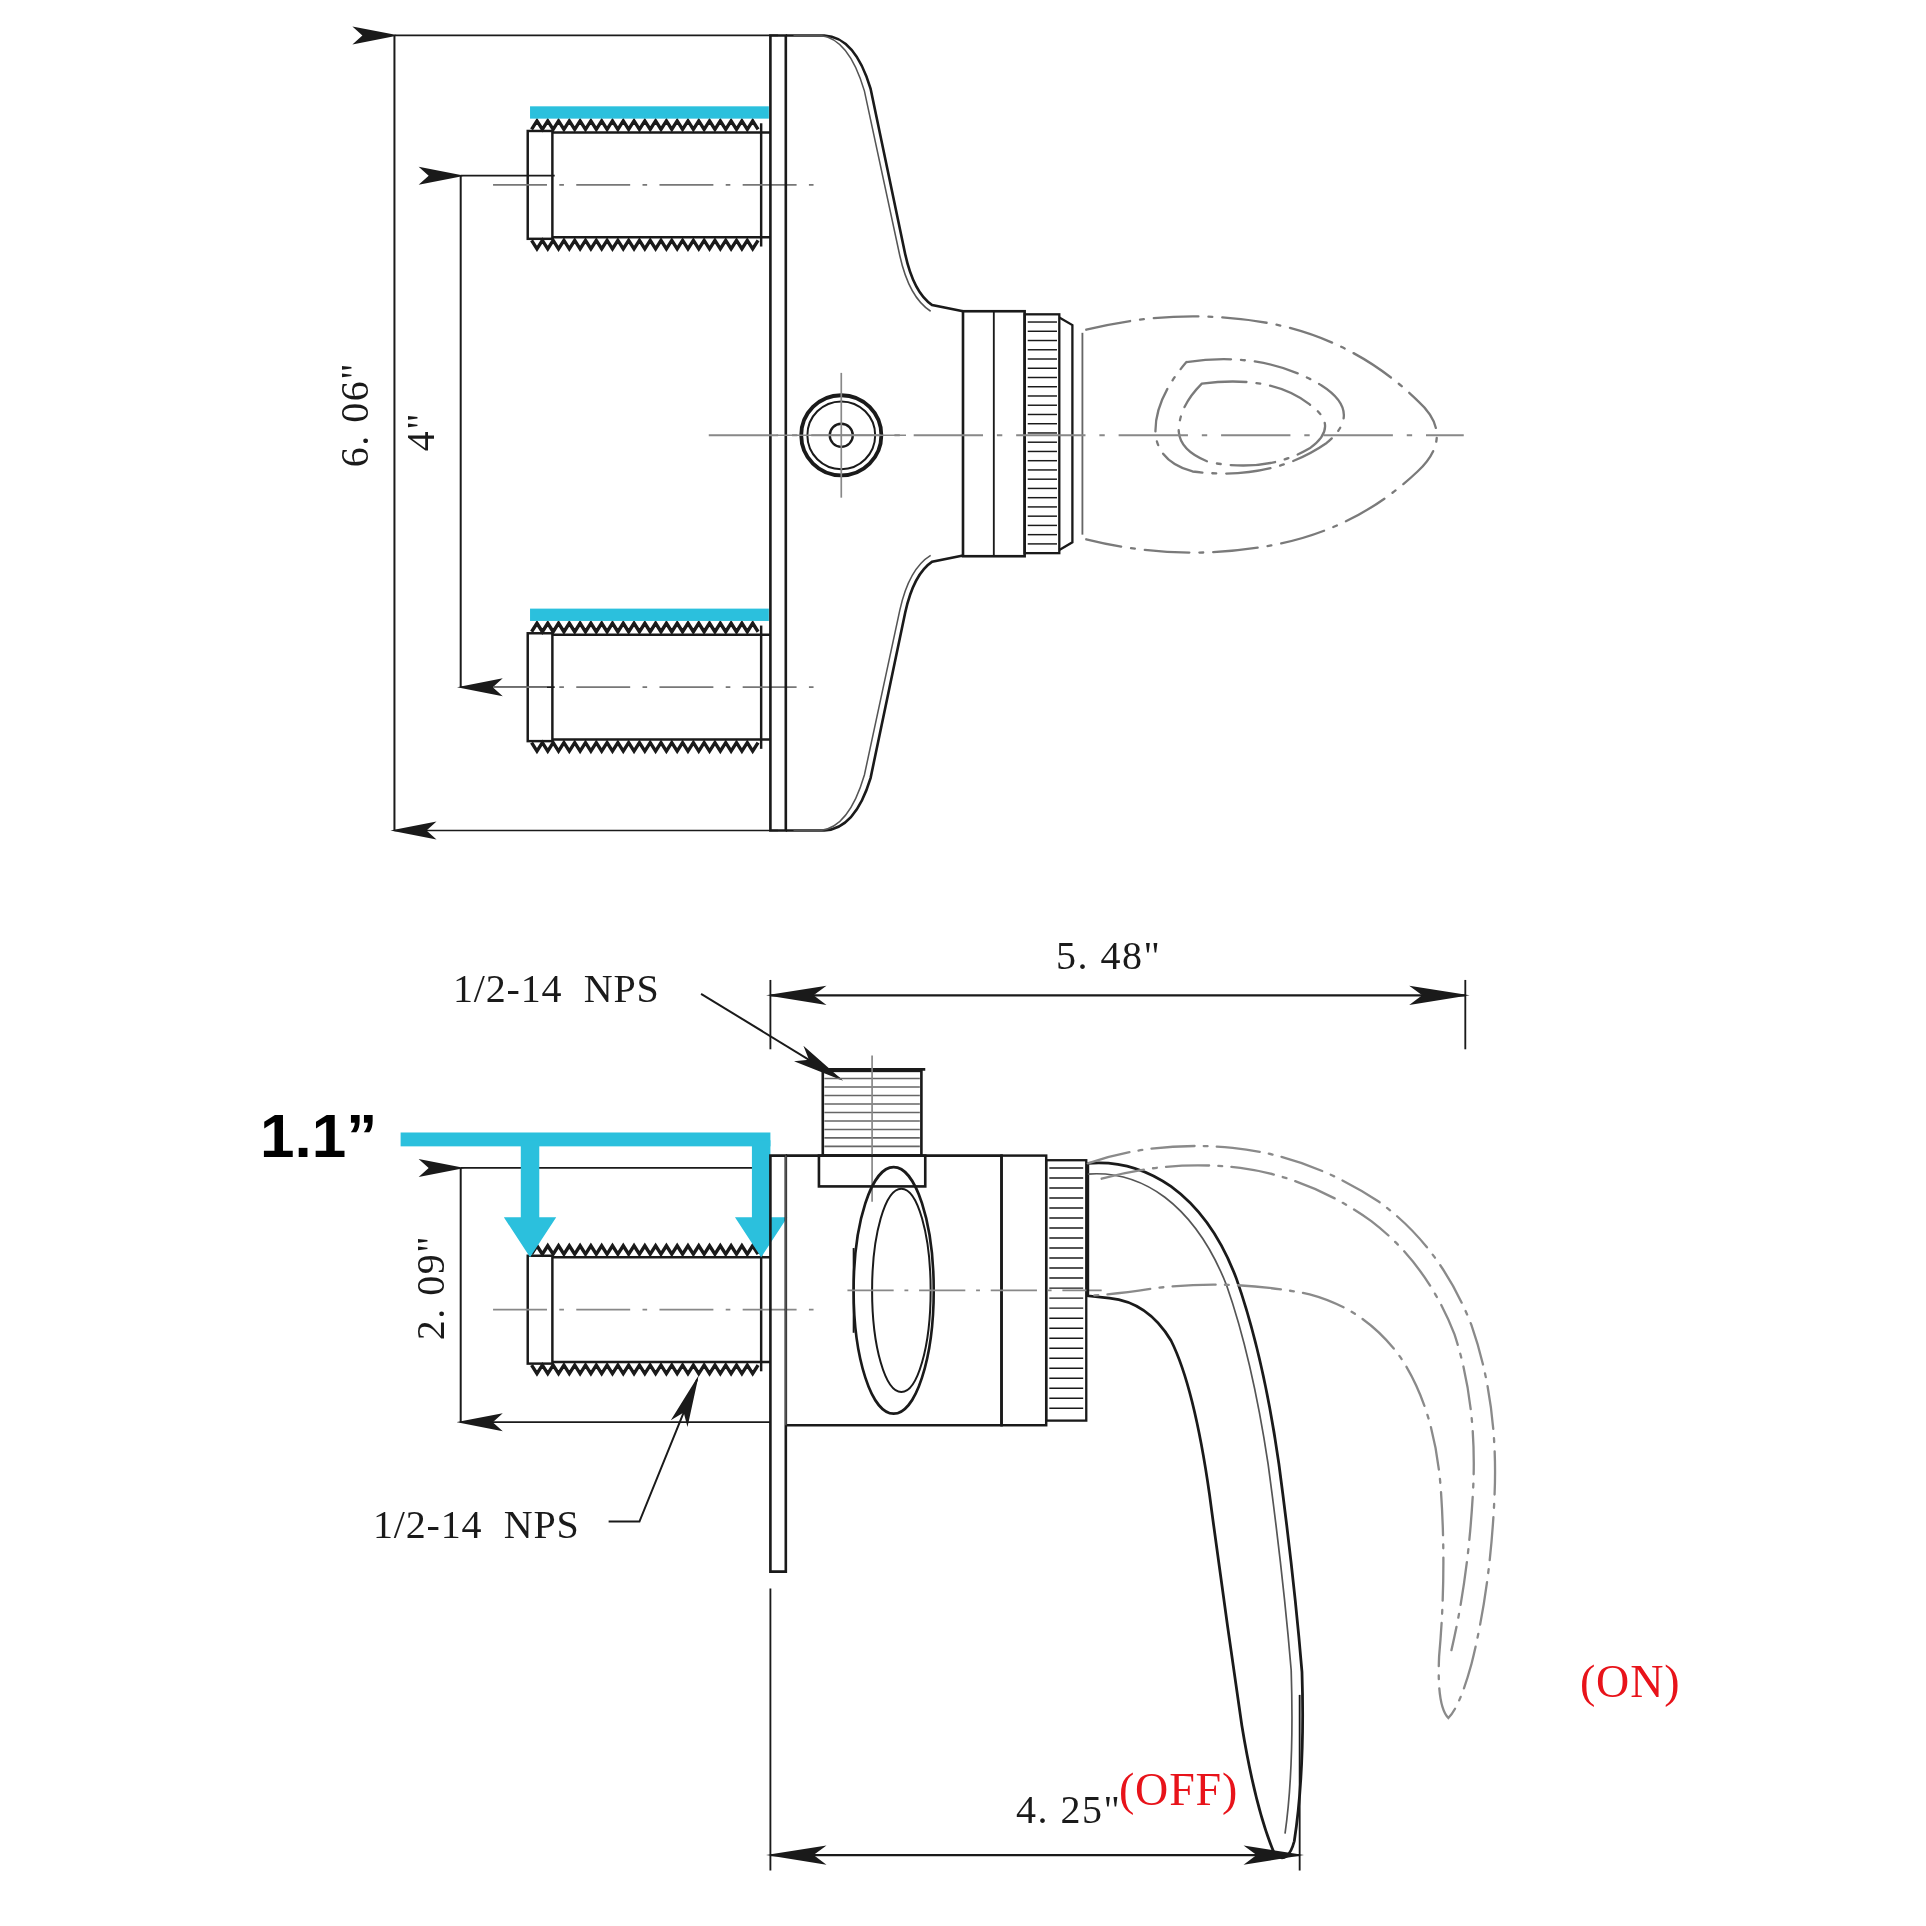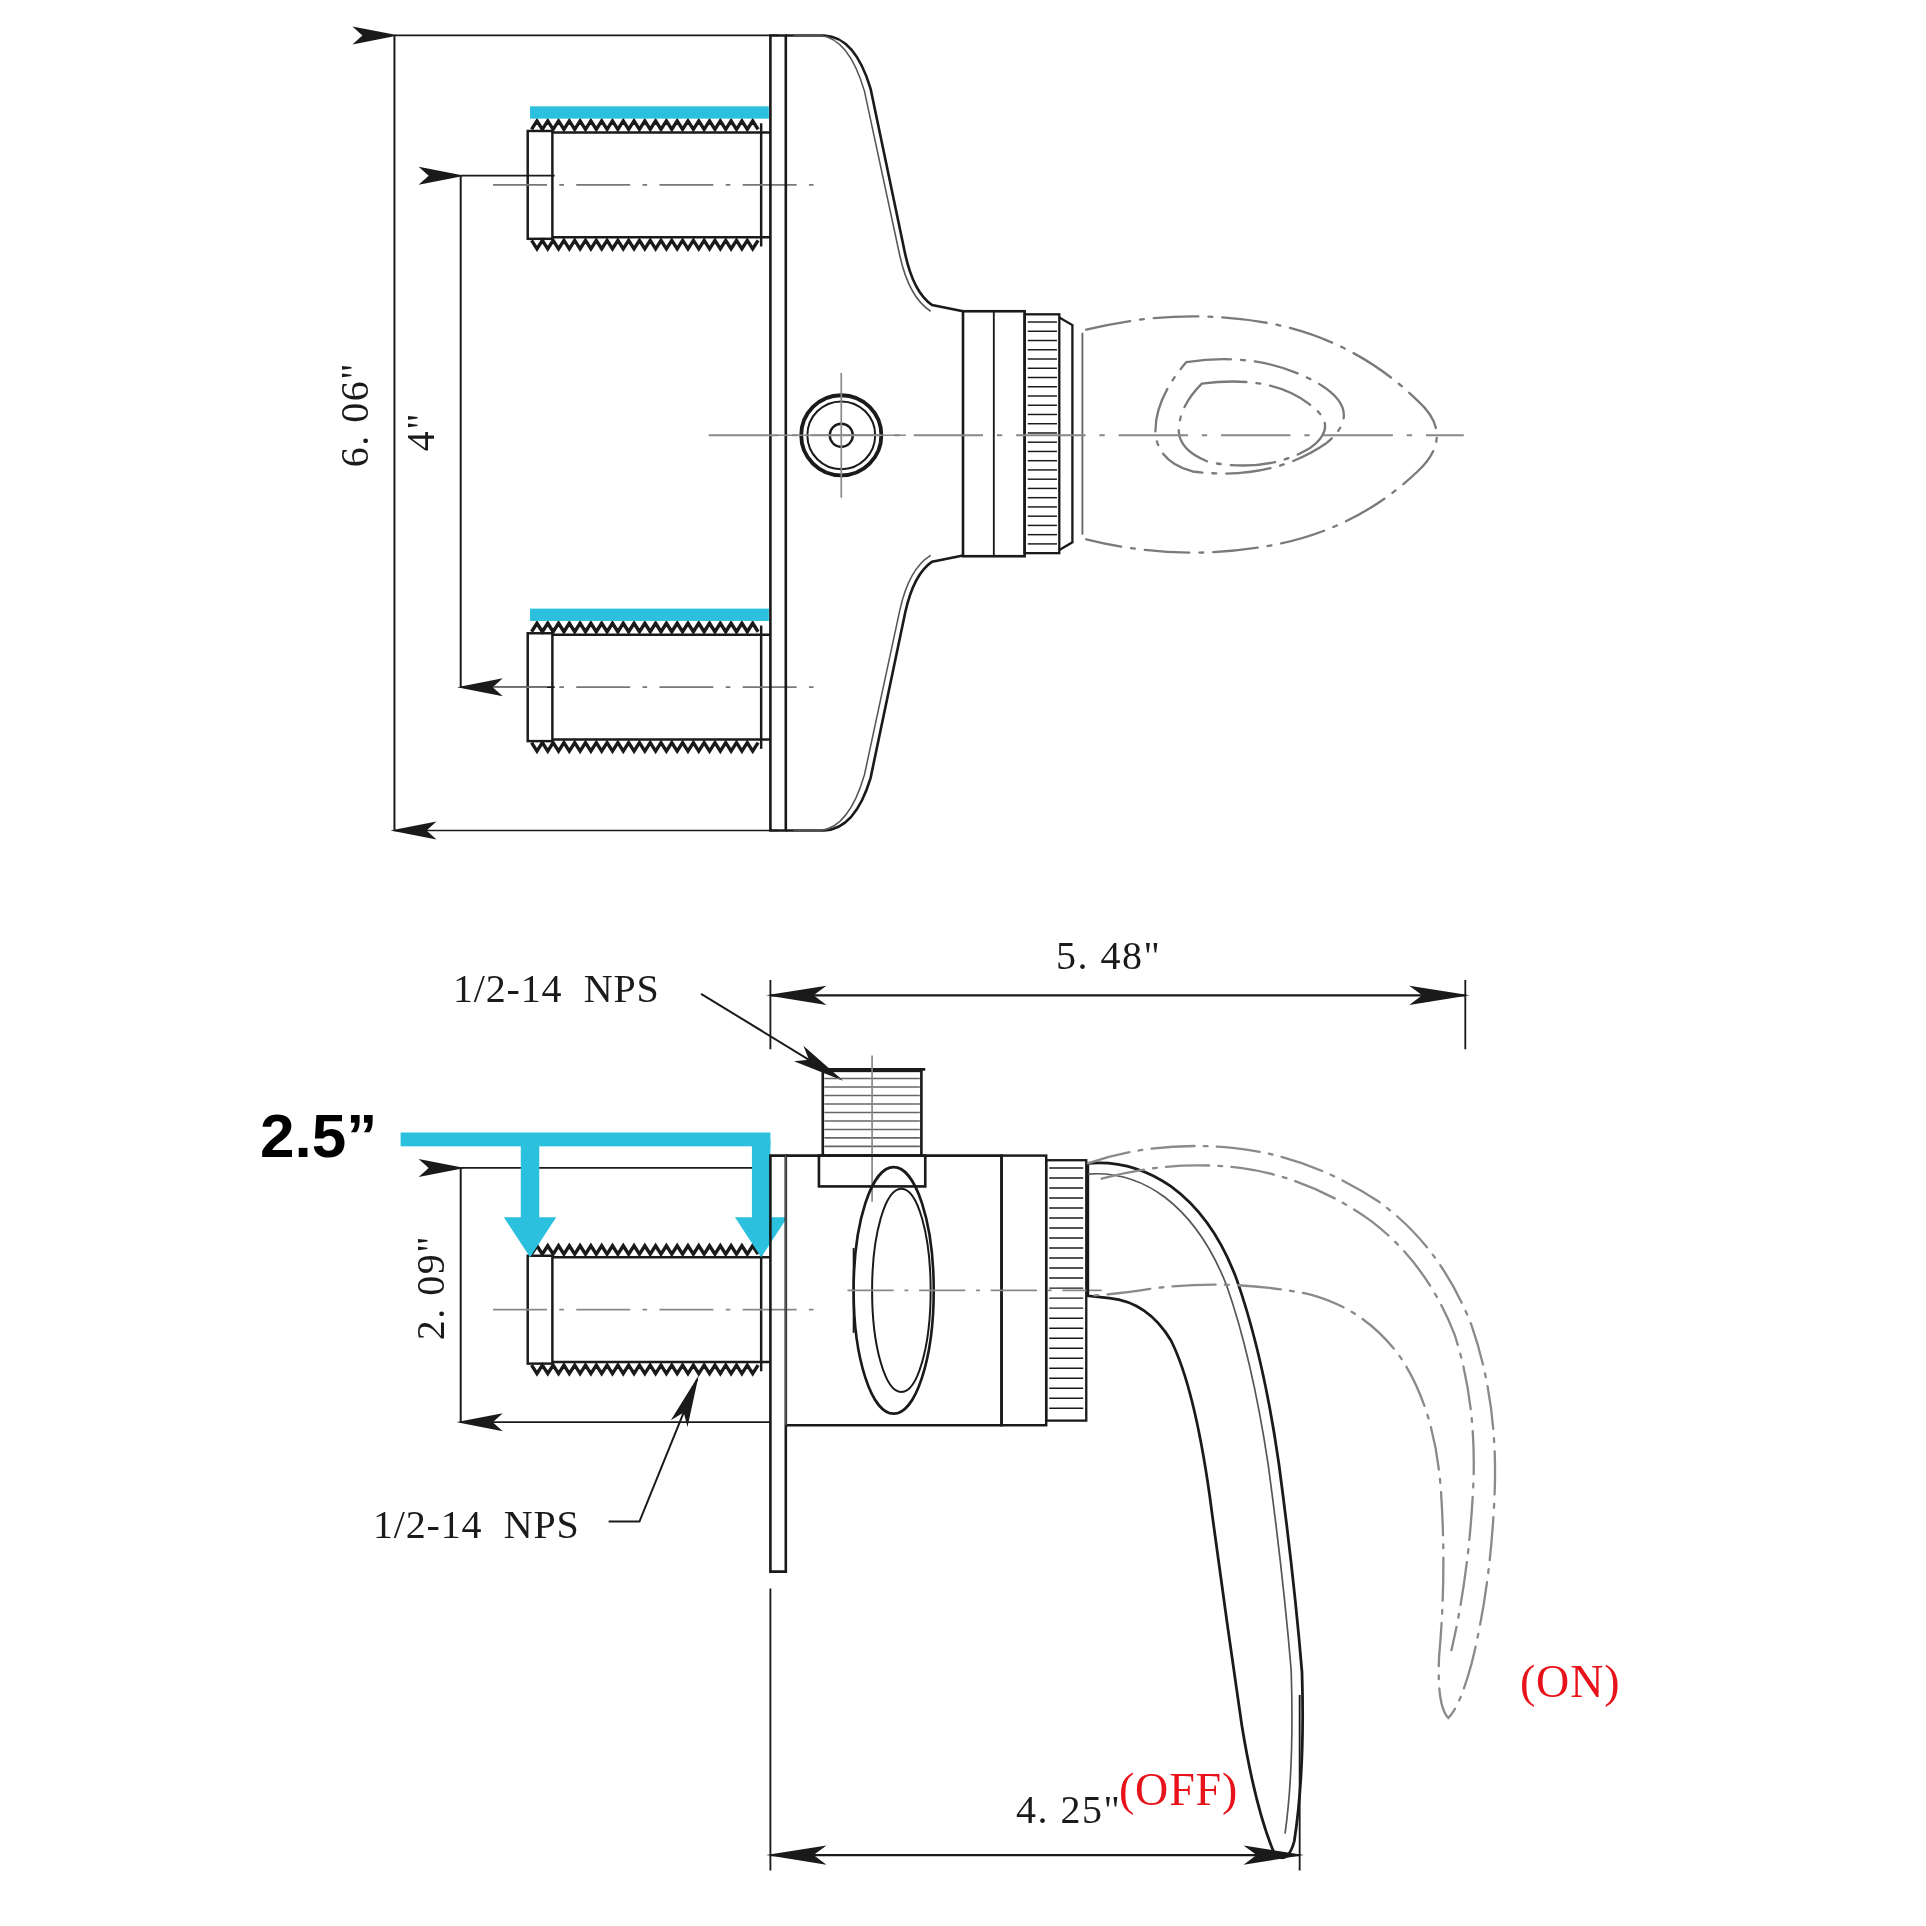--- a/index.html
+++ b/index.html
@@ -241,26 +241,26 @@
 </svg>
 
 <div class="lbl dim dimv" style="left:302px;top:391px;transform:rotate(-90deg);">6. 06"</div>
 
 <div class="lbl dim dimv" style="left:401px;top:408px;transform:rotate(-90deg);">4"</div>
 
 <div class="lbl dim" style="left:1056px;top:932px;">5. 48"</div>
 
 <div class="lbl note" style="left:453px;top:965px;">1/2-14  NPS</div>
 
-<div class="lbl big" style="left:260px;top:1100px;">2.5”</div>
+<div class="lbl big" style="left:260px;top:1100px;">1.1”</div>
 
 <div class="lbl dim dimv" style="left:378px;top:1264px;transform:rotate(-90deg);">2. 09"</div>
 
 <div class="lbl note" style="left:373px;top:1501px;">1/2-14  NPS</div>
 
 <div class="lbl red" style="left:1119px;top:1763px;text-align:center;">(OFF)</div>
 
-<div class="lbl red" style="left:1520px;top:1655px;text-align:right;">(ON)</div>
+<div class="lbl red" style="left:1580px;top:1655px;text-align:right;">(ON)</div>
 
 <div class="lbl dim" style="left:1016px;top:1786px;">4. 25"</div>
 
 </div>
 
 
 </body></html>

